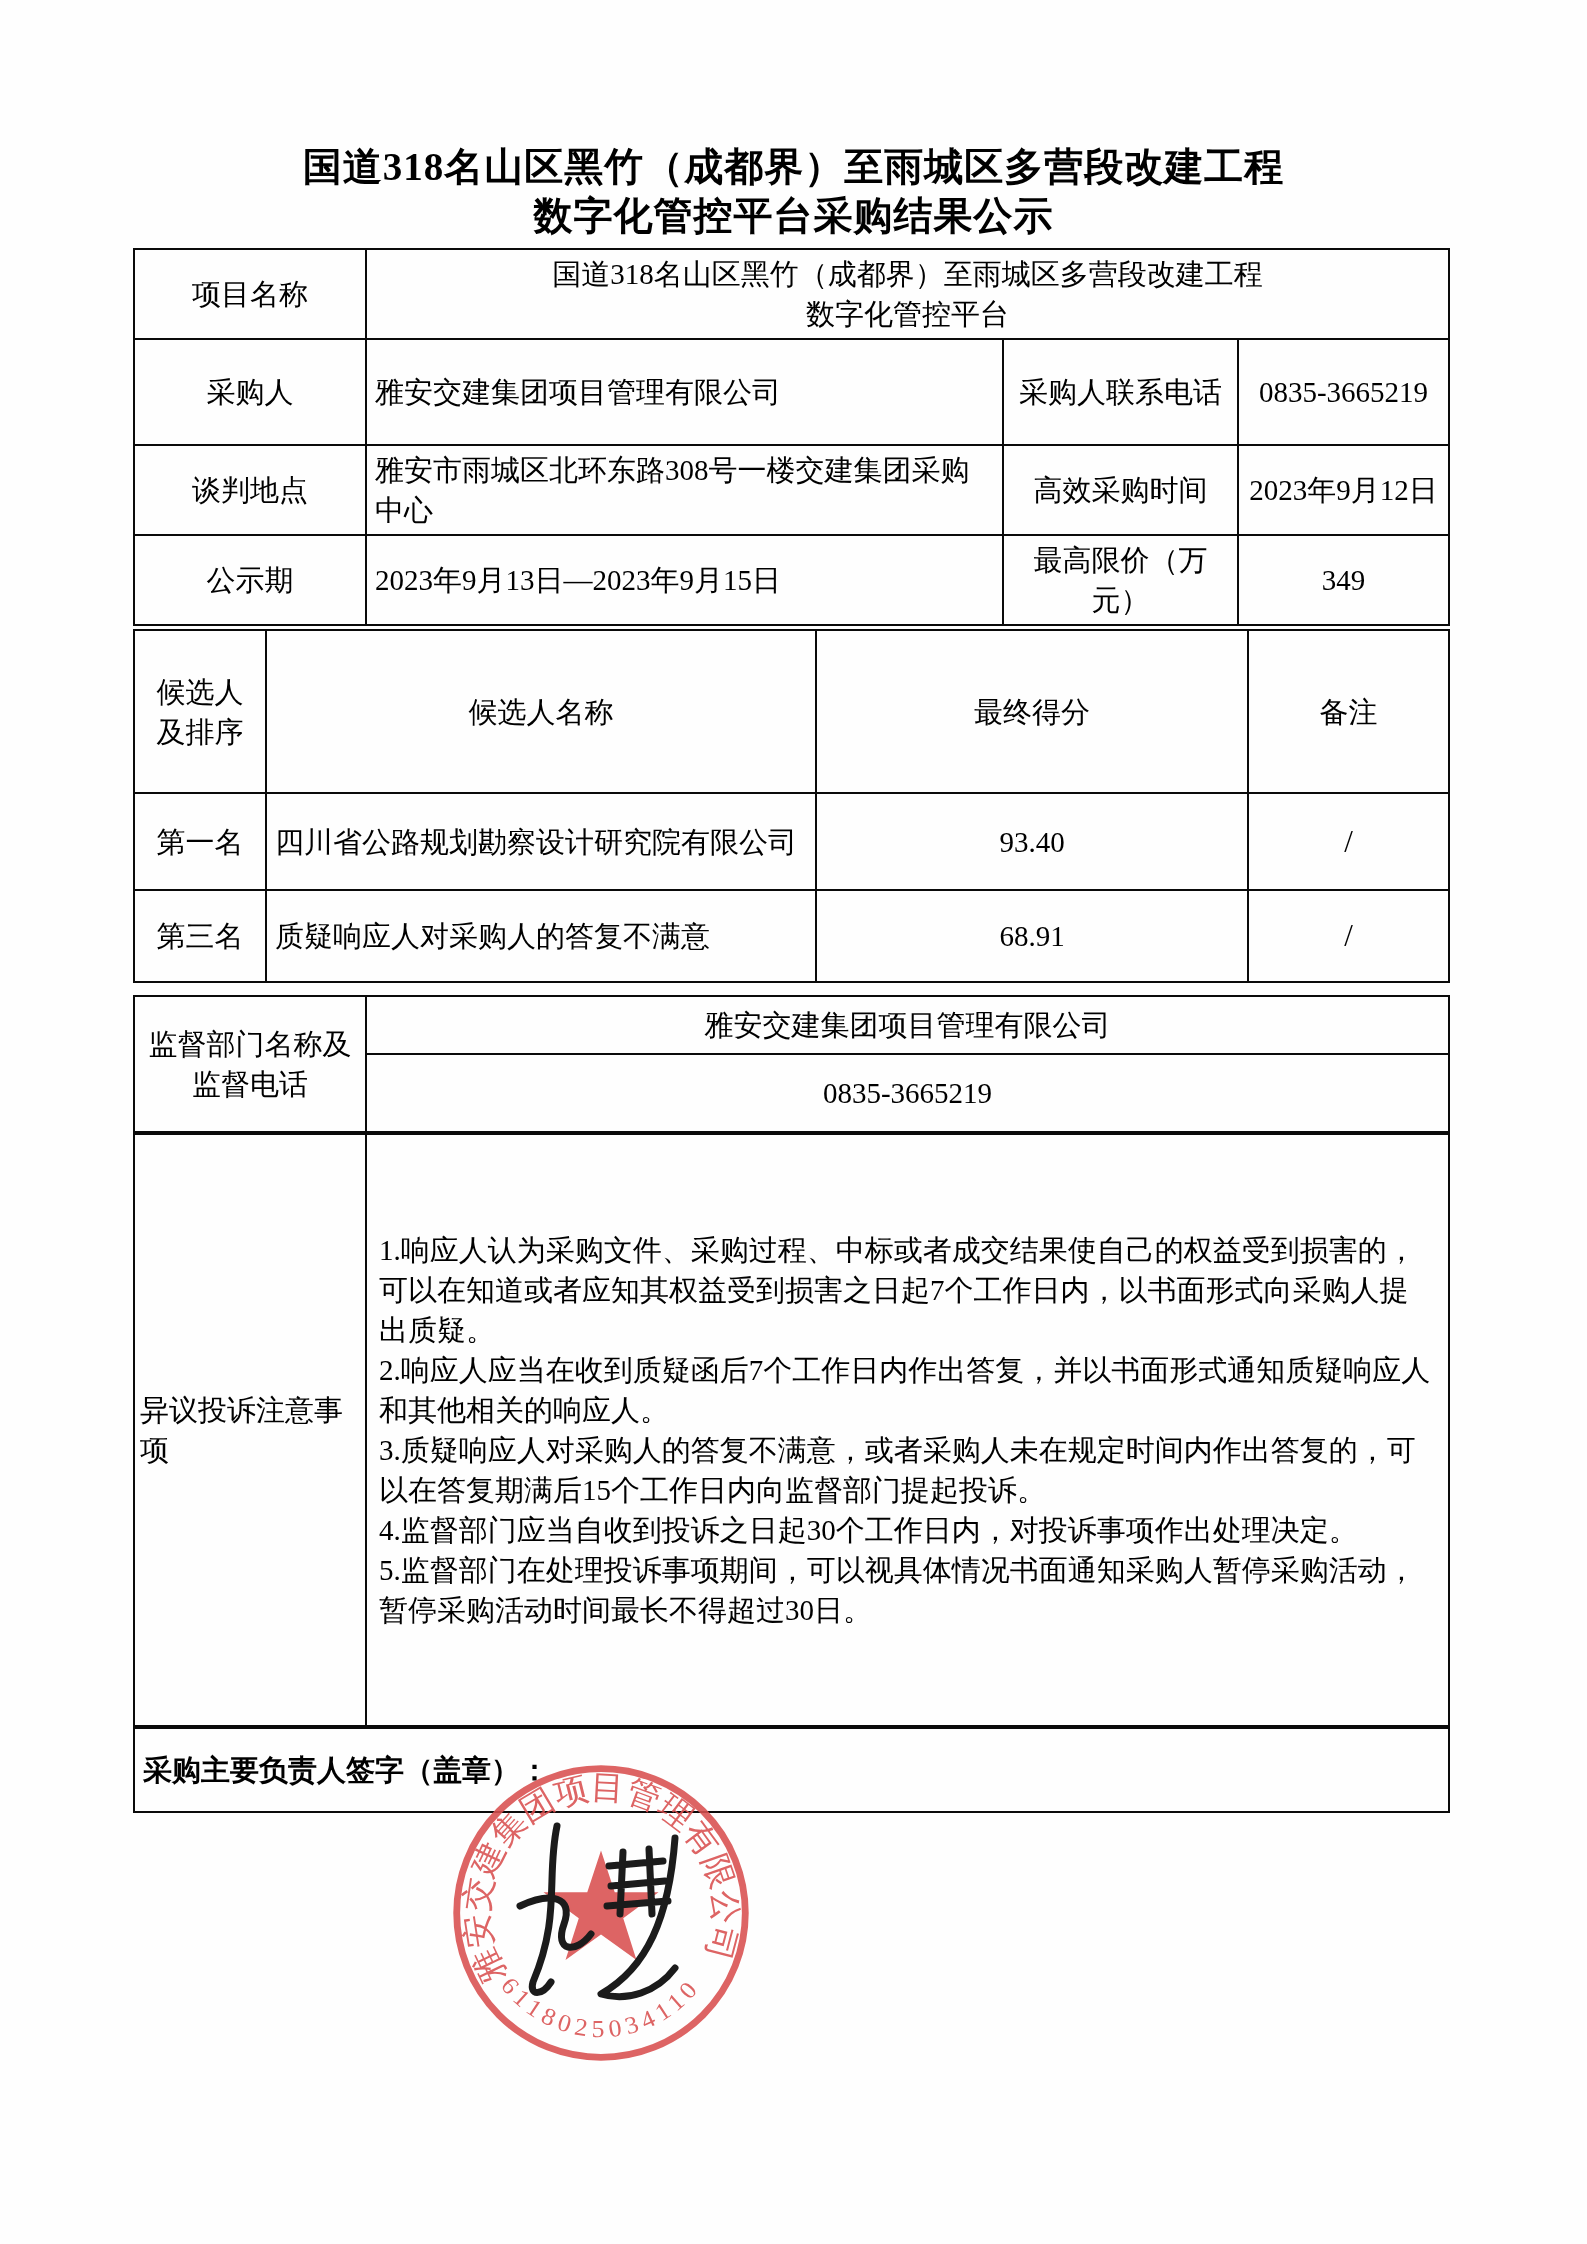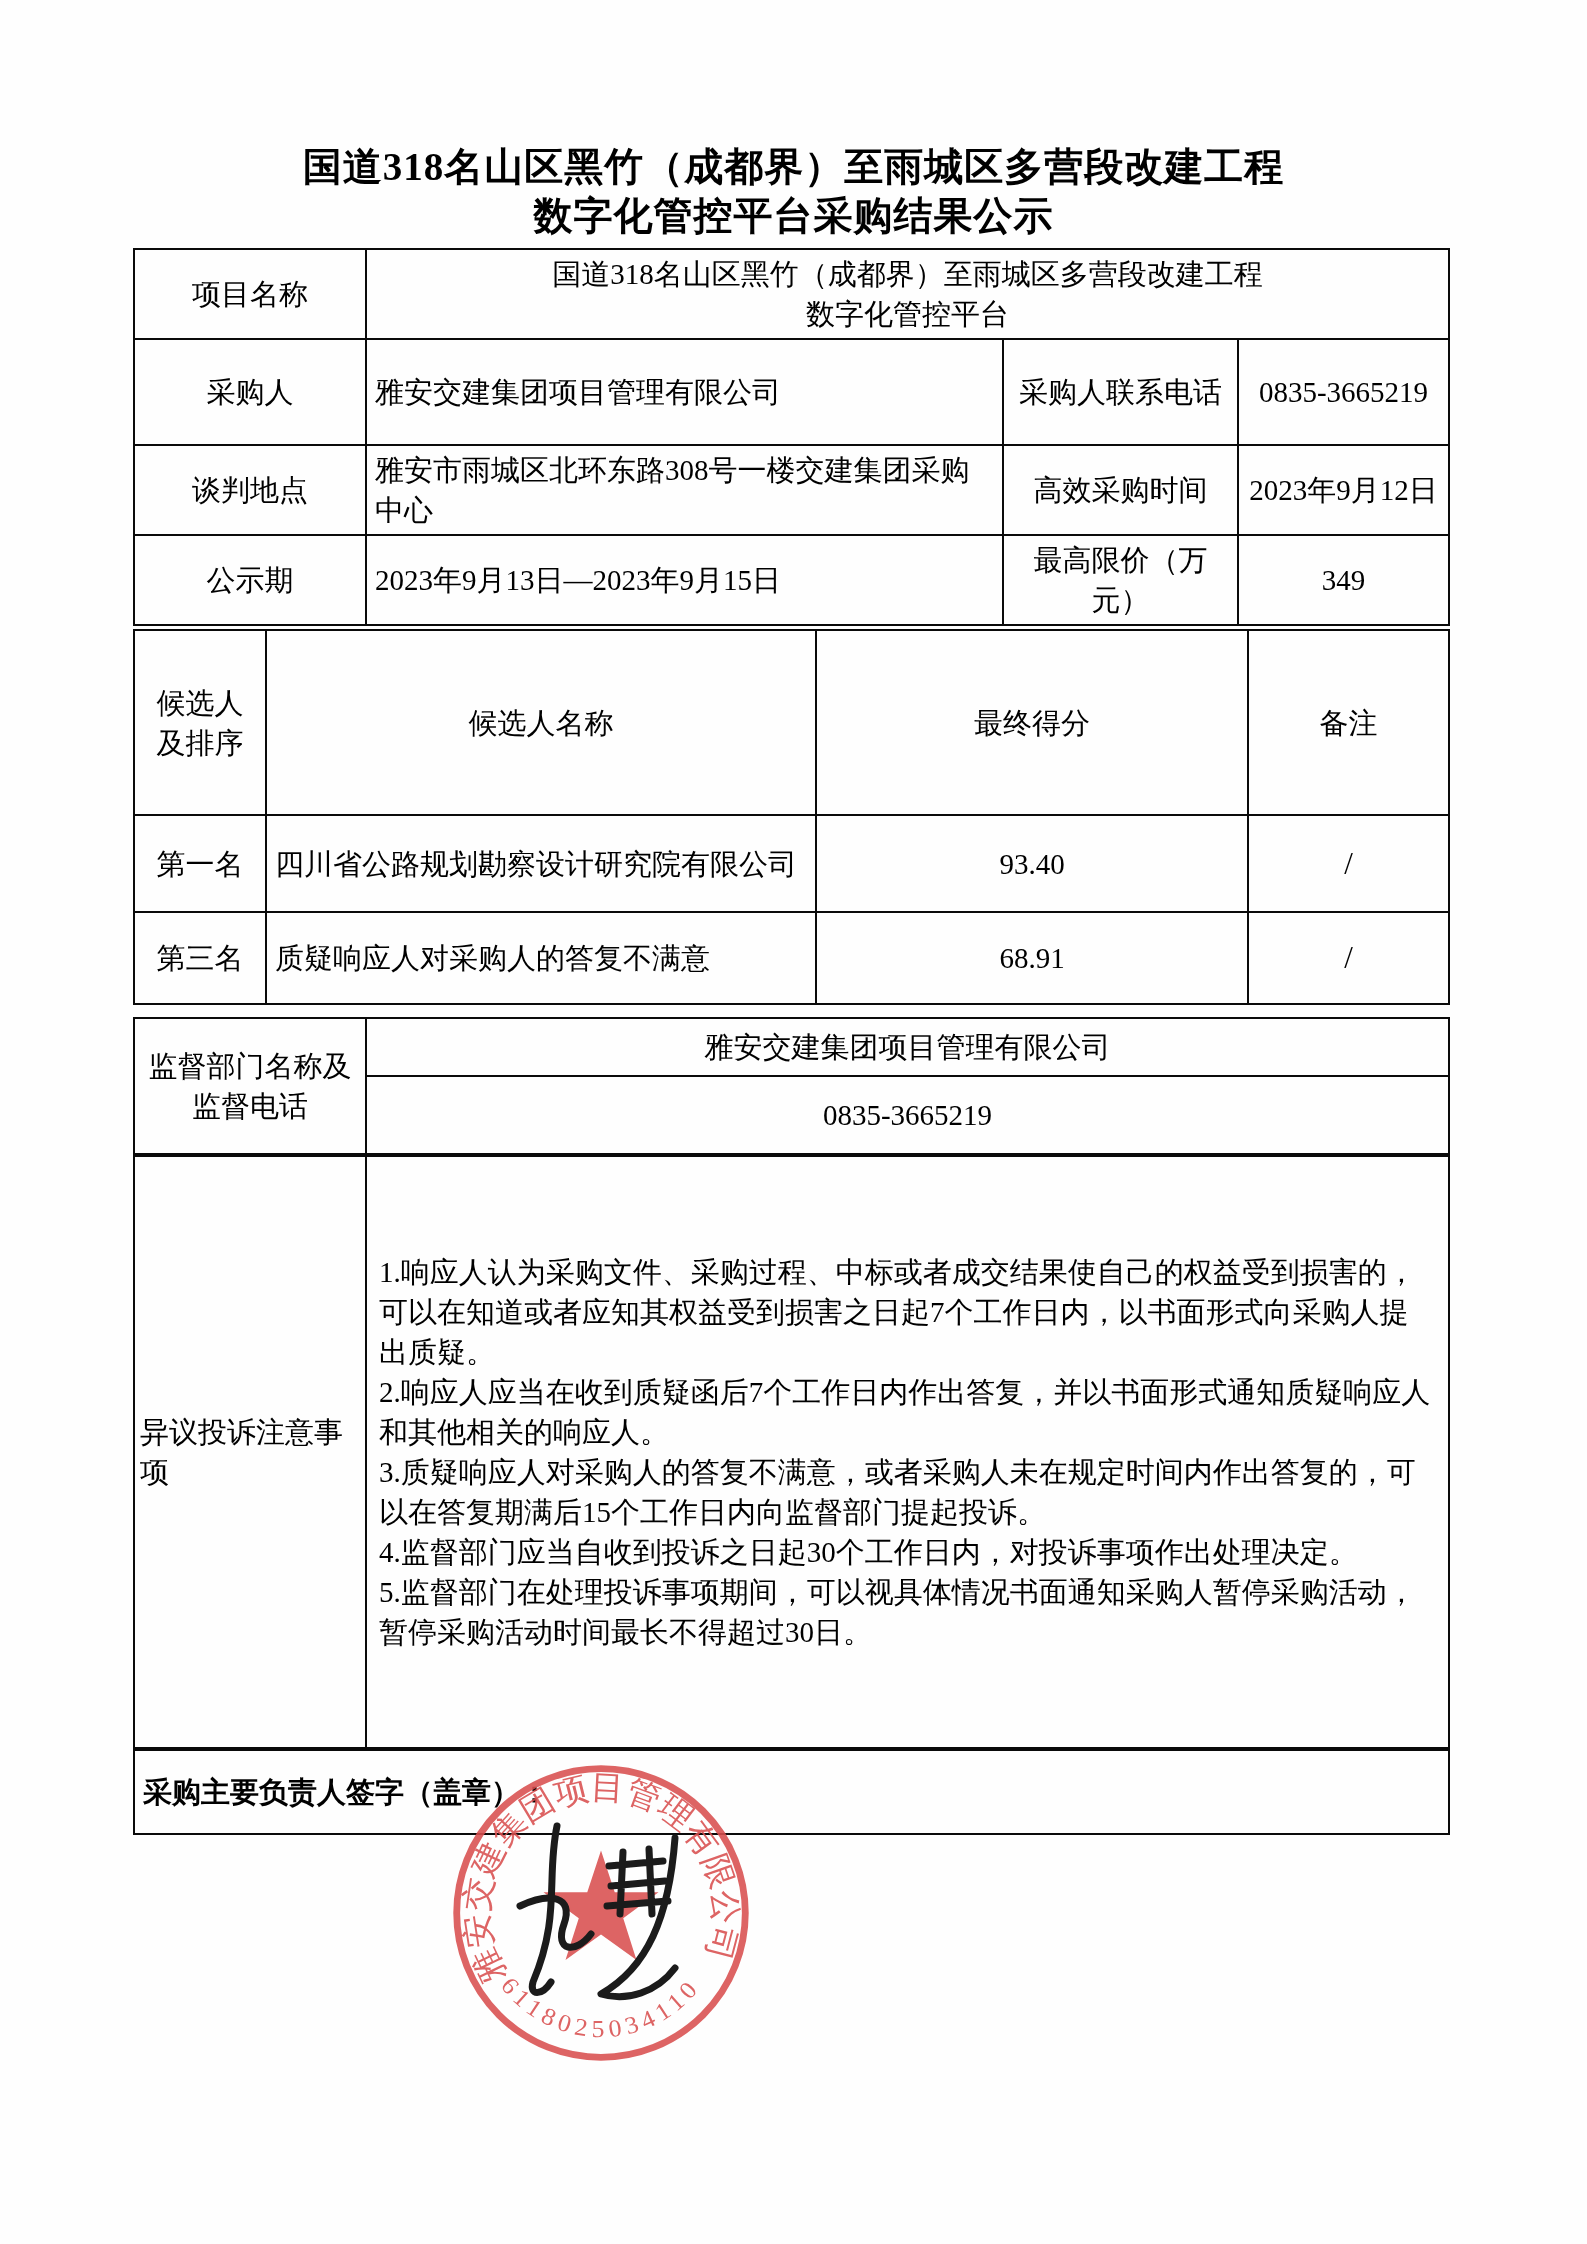--- a/index.html
+++ b/index.html
@@ -108,21 +108,21 @@
     </table>
 
   <table class="tB">
     <colgroup>
         <col style="width:132px">
         <col style="width:550px">
         <col style="width:432px">
         <col style="width:201px">
       </colgroup>
     <tbody>
-        <tr style="height:185px">
+        <tr style="height:163px">
       <td class="c">候选人及排序</td>
       <td class="c">候选人名称</td>
       <td class="c">最终得分</td>
       <td class="c">备注</td>
     </tr>
     <tr style="height:97px">
       <td class="c">第一名</td>
       <td class="l">四川省公路规划勘察设计研究院有限公司</td>
       <td class="c">93.40</td>
       <td class="c slash">/</td>

